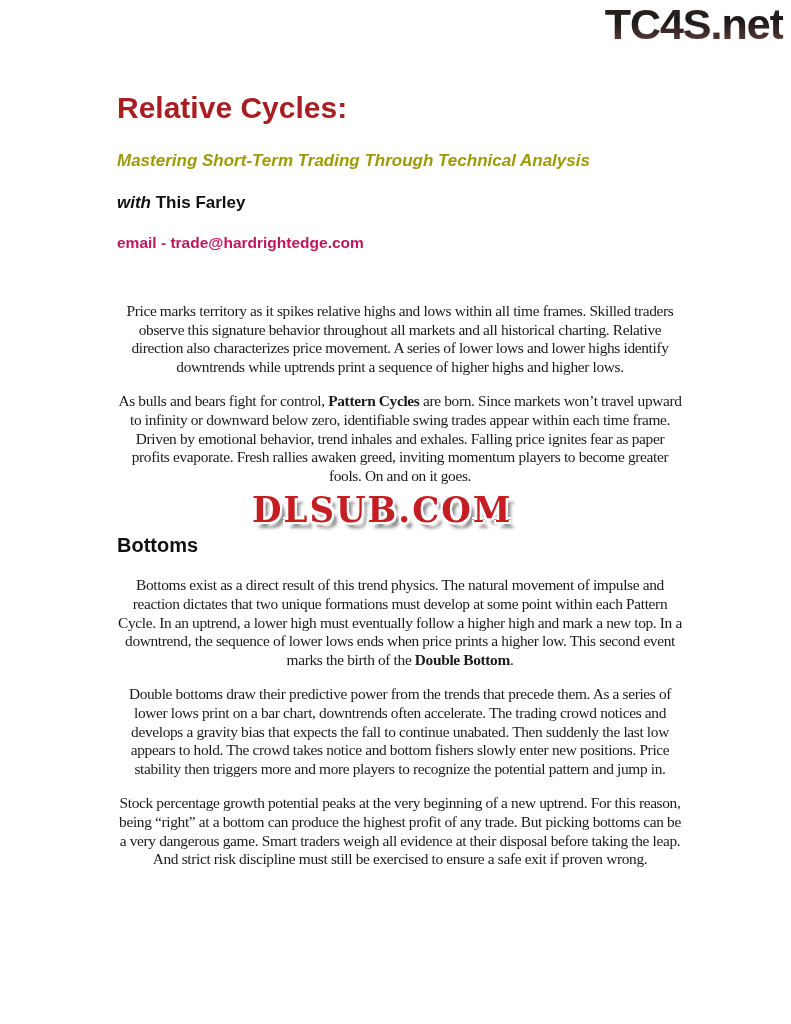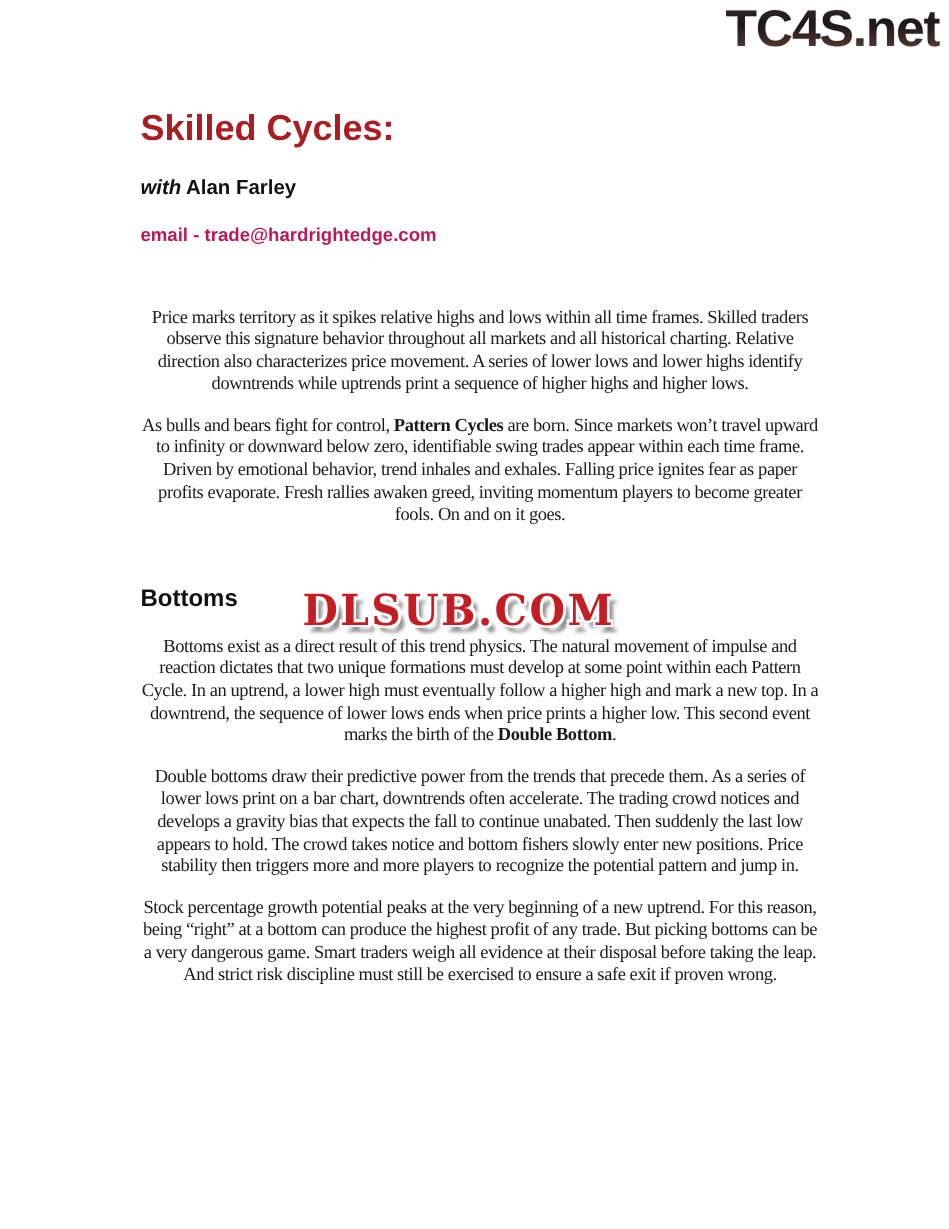--- a/index.html
+++ b/index.html
@@ -134,24 +134,25 @@
 </style>
 </head>
 <body>
 
 <div class="page">
 
   <div class="tc4s-logo">TC4S.net</div>
 
   <div class="content">
 
-    <h1 class="title">Skilled Cycles:</h1>
+    <h1 class="title">Relative Cycles:</h1>
 
+    <h2 class="subtitle">Mastering Short-Term Trading Through Technical Analysis</h2>
 
-    <p class="byline"><span class="with-word">with</span> <span>Alan Farley</span></p>
+    <p class="byline"><span class="with-word">with</span> <span>This Farley</span></p>
 
     <p class="email-line">email - trade@hardrightedge.com</p>
 
     <p class="body-para first-para">Price marks territory as it spikes relative highs and lows within all time frames. Skilled traders observe this signature behavior throughout all markets and all historical charting. Relative direction also characterizes price movement. A series of lower lows and lower highs identify downtrends while uptrends print a sequence of higher highs and higher lows.</p>
 
     <p class="body-para"><span>As bulls and bears fight for control, </span><span class="inline-em">Pattern Cycles</span><span> are born. Since markets won’t travel upward to infinity or downward below zero, identifiable swing trades appear within each time frame. Driven by emotional behavior, trend inhales and exhales. Falling price ignites fear as paper profits evaporate. Fresh rallies awaken greed, inviting momentum players to become greater fools. On and on it goes.</span></p>
 
     <h3 class="section-heading">Bottoms</h3>
 
     <p class="body-para"><span>Bottoms exist as a direct result of this trend physics. The natural movement of impulse and reaction dictates that two unique formations must develop at some point within each Pattern Cycle. In an uptrend, a lower high must eventually follow a higher high and mark a new top. In a downtrend, the sequence of lower lows ends when price prints a higher low. This second event marks the birth of the </span><span class="inline-em">Double Bottom</span><span>.</span></p>

